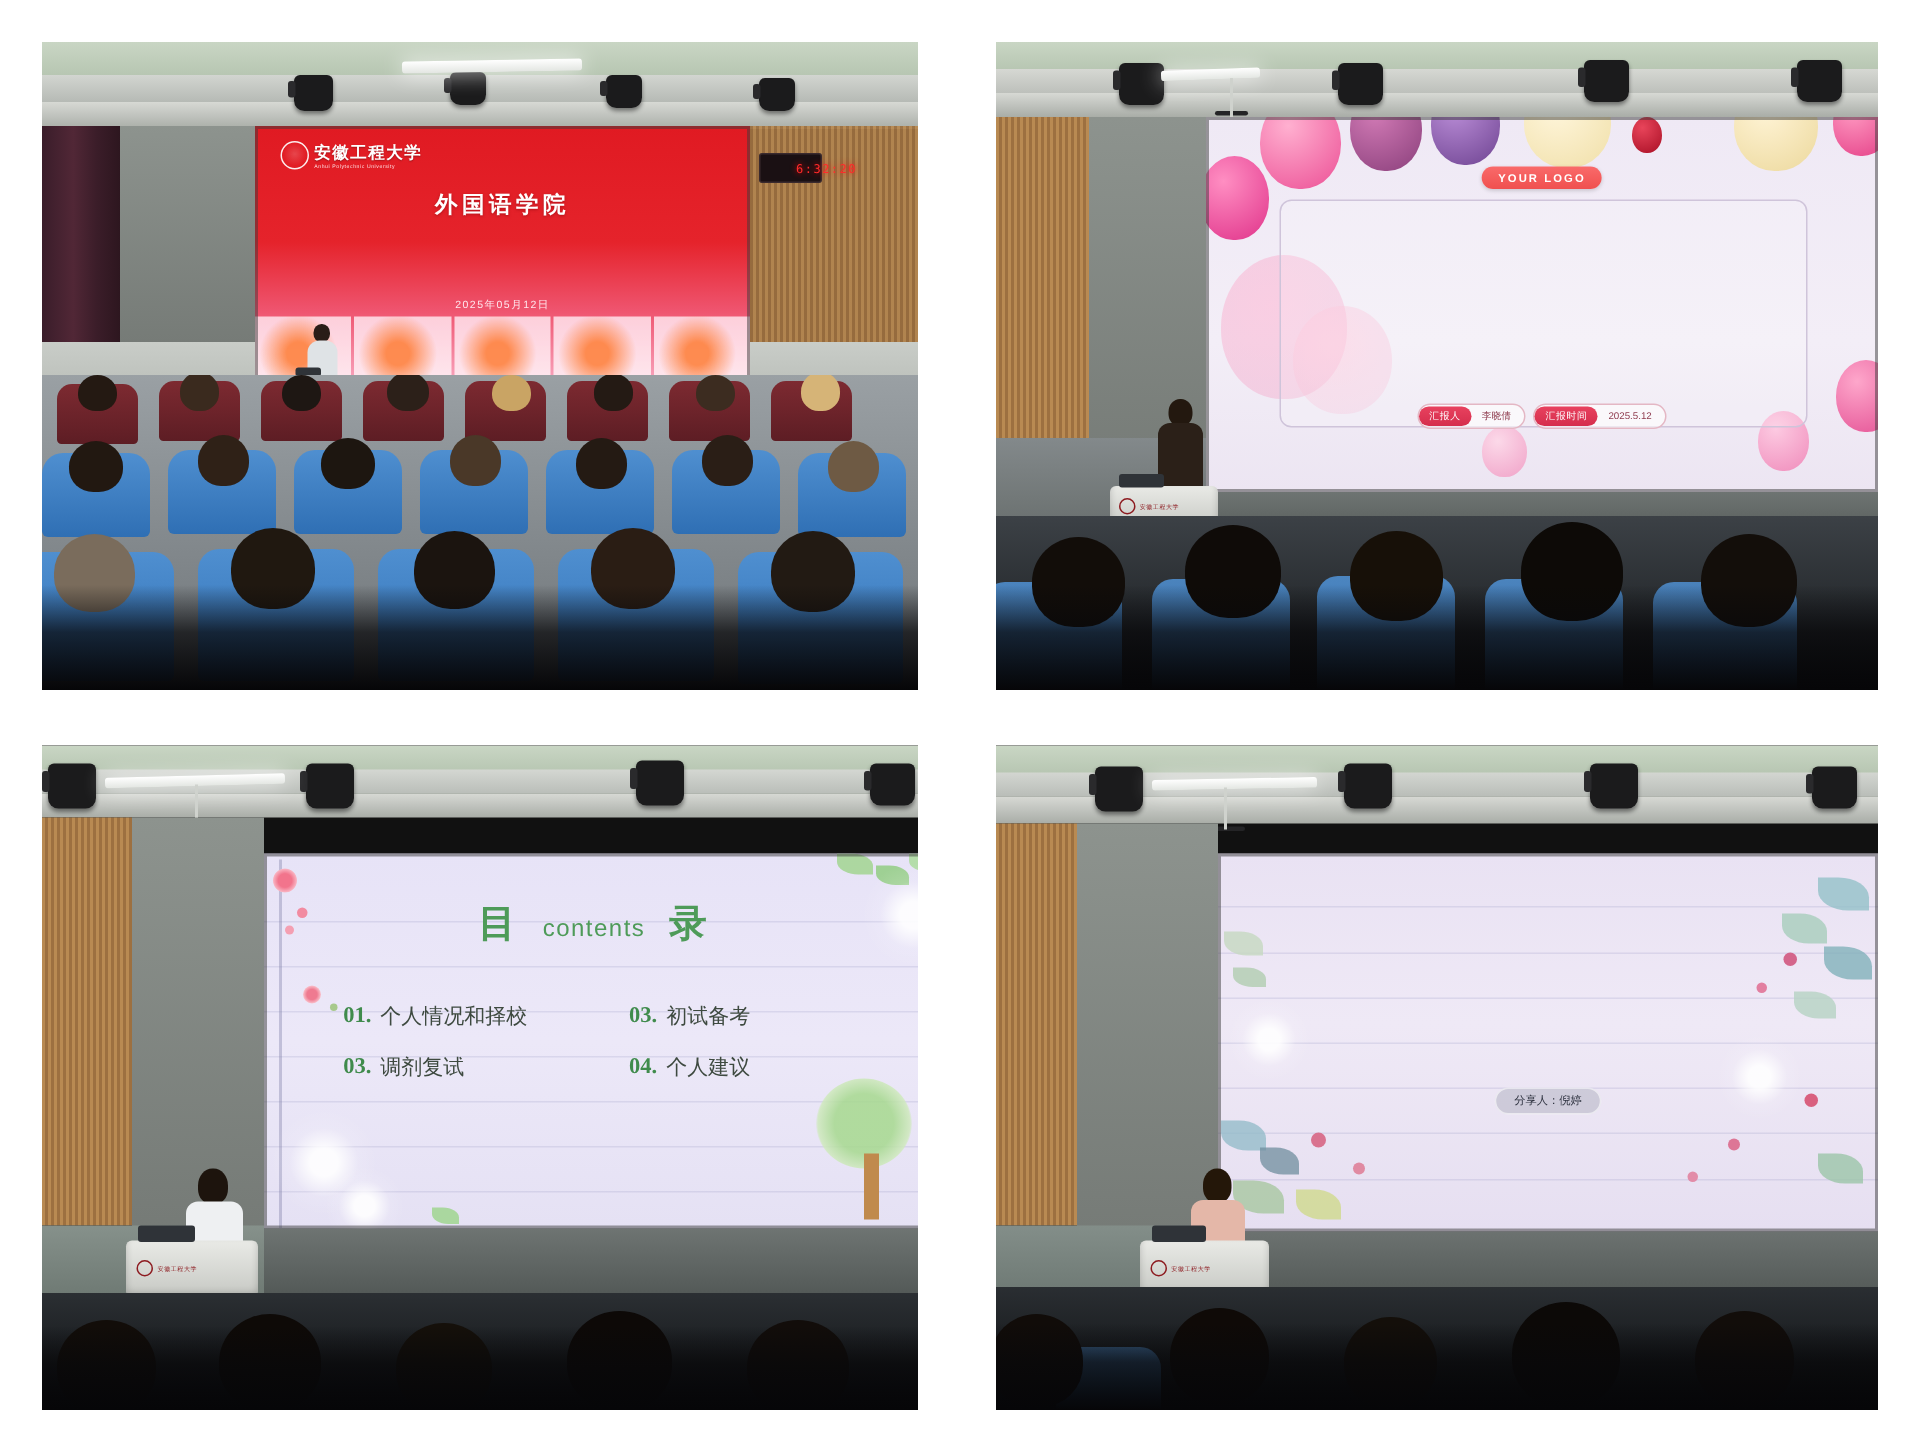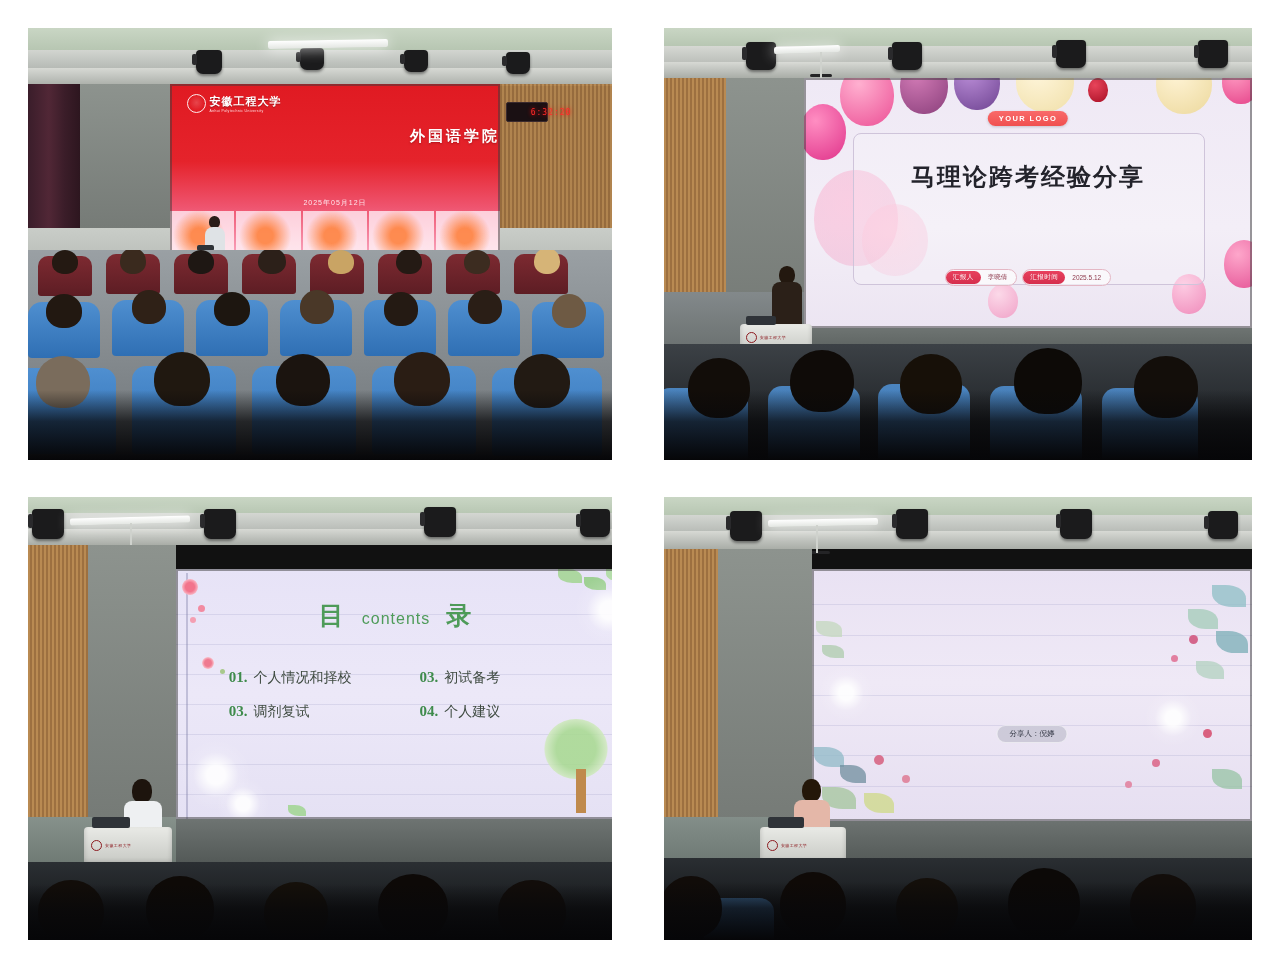--- a/index.html
+++ b/index.html
@@ -66,21 +66,21 @@
   .p-body{position:absolute;border-radius:8px 8px 2px 2px;}
 
   
   .s1{background:linear-gradient(180deg,#e01a22 0%,#e5232b 45%,#ef5570 72%,#f9a7c0 100%);}
   .s1-logo{position:absolute;left:5%;top:6%;display:flex;align-items:center;gap:4px;}
   .s1-seal{width:17px;height:17px;border-radius:50%;border:1.6px solid #fff;opacity:.92;
     background:radial-gradient(circle at 50% 45%,rgba(255,255,255,.2),transparent 62%);}
   .s1-logo-cn{font-size:11px;color:#fff;font-weight:bold;letter-spacing:1px;
     text-shadow:0 1px 1px rgba(0,0,0,.3);}
   .s1-logo-en{font-size:3.4px;color:#ffdfe2;letter-spacing:.4px;}
-  .s1-sub{position:absolute;width:100%;text-align:right;top:25%;font-size:15px;
+  .s1-sub{position:absolute;width:100%;text-align:center;top:25%;font-size:15px;
     color:#fff;font-weight:bold;letter-spacing:3px;text-shadow:0 1px 2px rgba(120,0,10,.5);}
   .s1-title{position:absolute;width:100%;text-align:center;top:38%;font-size:28px;
     color:#fff;font-weight:bold;letter-spacing:3px;font-family:"Liberation Serif",serif;
     text-shadow:0 2px 3px rgba(130,0,15,.55);}
   .s1-date{position:absolute;width:100%;text-align:center;top:66%;font-size:7px;
     color:#ffe7ee;letter-spacing:1px;}
   .s1-photos{position:absolute;left:0;bottom:0;width:100%;height:26%;display:flex;gap:2px;
     opacity:.92;}
   .s1-ph{flex:1;background:
      radial-gradient(circle at 45% 55%,#ff8c4a 0 18%,rgba(255,140,74,0) 60%),
@@ -285,21 +285,20 @@
       <div class="balloon" style="left:352px;top:-24px;width:56px;height:60px;background:radial-gradient(circle at 38% 32%,#fff4d6,#ecd89c)"></div>
       <div class="balloon" style="left:418px;top:-18px;width:38px;height:44px;background:radial-gradient(circle at 35% 30%,#ff9cc3,#e43e86)"></div>
       <div class="balloon" style="left:420px;top:162px;width:40px;height:48px;background:radial-gradient(circle at 35% 30%,#ff9fc6,#e3418a);opacity:.9"></div>
       <div class="balloon" style="left:368px;top:196px;width:34px;height:40px;background:radial-gradient(circle at 35% 30%,#ffc4de,#f07cb1);opacity:.85"></div>
       <div class="balloon" style="left:184px;top:206px;width:30px;height:34px;background:radial-gradient(circle at 35% 30%,#ffd5e6,#f191bd);opacity:.8"></div>
       <div class="balloon" style="left:10px;top:92px;width:84px;height:96px;background:radial-gradient(circle at 40% 35%,rgba(255,180,210,.55),rgba(238,120,170,.25));"></div>
       <div class="balloon" style="left:58px;top:126px;width:66px;height:72px;background:radial-gradient(circle at 40% 35%,rgba(255,200,220,.6),rgba(240,150,190,.2));"></div>
 
       <div class="s2-card"></div>
       <div class="s2-logo">YOUR LOGO</div>
-      <div class="s2-title">马理论跨考经验分享</div>
       <div class="s2-meta">
         <div class="pill-group">
           <span class="pill-k">汇报人</span>
           <span class="pill-v">李晓倩</span>
         </div>
         <div class="pill-group">
           <span class="pill-k">汇报时间</span>
           <span class="pill-v">2025.5.12</span>
         </div>
       </div>

